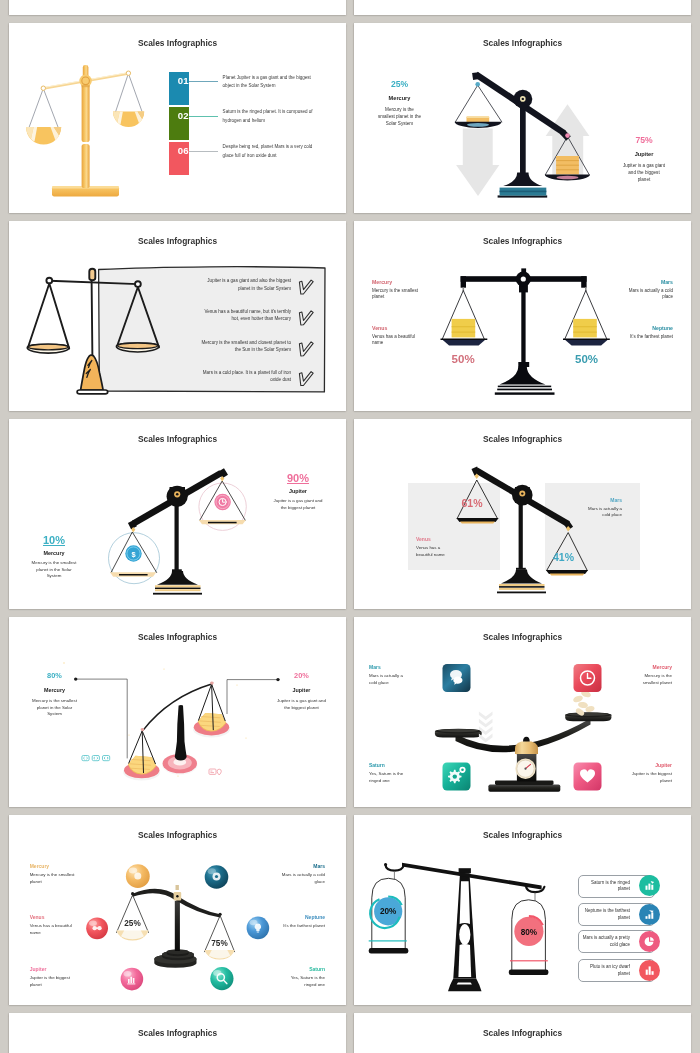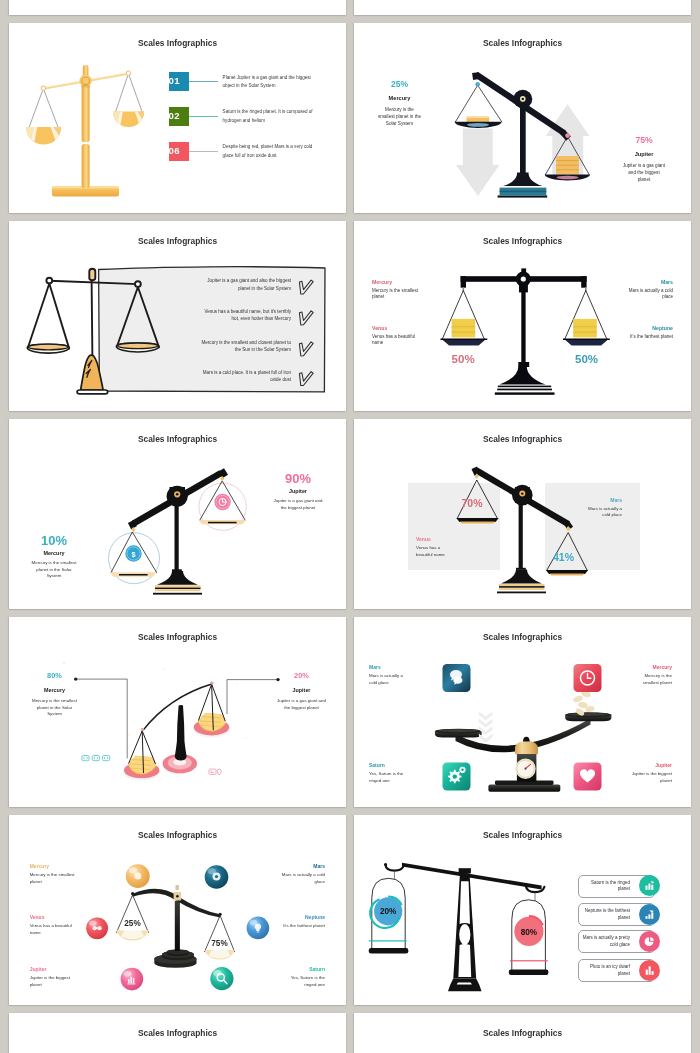--- a/index.html
+++ b/index.html
@@ -10,22 +10,22 @@
   .slide{position:absolute;width:337px;height:190px;background:#fff;overflow:hidden;
          box-shadow:0 1.3px 1.6px rgba(90,85,78,.45), -0.6px 0 1px rgba(120,115,108,.25);}
   .title{position:absolute;left:0;width:337px;text-align:center;top:14.8px;
          font-weight:bold;font-size:8.4px;color:#333;}
   svg{display:block;}
   .tx{position:absolute;}
 
   
   .s1list{position:absolute;left:159.6px;top:49.2px;width:170px;}
   .s1row{position:relative;height:34.8px;}
-  .s1num{position:absolute;left:0;top:0;width:20.3px;height:19px;color:#fff;
-         font-size:9.6px;font-weight:bold;line-height:18.3px;text-align:left;letter-spacing:.2px;}
+  .s1num{position:absolute;left:0;top:0;width:20.3px;height:33px;color:#fff;
+         font-size:9.6px;font-weight:bold;line-height:18.3px;text-align:right;letter-spacing:.2px;}
   .s1row:nth-child(1) .s1num{background:#1b8ab0;}
   .s1row:nth-child(2) .s1num{background:#4d7c0f;}
   .s1row:nth-child(3) .s1num{background:#f2575f;}
   .s1row:nth-child(4) .s1num{background:#ee5a80;}
   .s1line{position:absolute;left:20.3px;top:8.8px;width:29px;height:.9px;background:#b7bcc0;}
   .s1row:nth-child(1) .s1line{background:#6fa7bb;}
   .s1row:nth-child(2) .s1line{background:#5ec1ae;}
   .s1txt{position:absolute;left:54px;top:1.5px;width:99px;font-size:4.55px;color:#3a3a3a;line-height:8.4px;}
 
   
@@ -63,21 +63,21 @@
   .s6blk{position:absolute;width:40px;}
   .s6name{font-size:5px;font-weight:bold;line-height:7px;}
   .s6nl{color:#e0798b;}
   .s6nr{color:#52a7c4;}
   .s6txt{font-size:4.4px;color:#333;line-height:6.6px;margin-top:2px;}
 
   
   .s5side{position:absolute;width:50px;text-align:center;}
   .s5left{left:20px;top:117px;}
   .s5right{left:264px;top:55px;}
-  .s5pct{font-size:13px;font-weight:bold;color:#3cb0c4;line-height:9px;}
+  .s5pct{font-size:11px;font-weight:bold;color:#3cb0c4;line-height:9px;text-decoration:underline;}
   .s5pctr{color:#ef6f9b;}
   .s5name{font-size:5.4px;font-weight:bold;color:#222;line-height:8px;margin-top:4px;}
   .s5txt{font-size:4.4px;color:#333;line-height:6.6px;margin-top:3px;}
 
   
   .s4pct{position:absolute;font-size:11.5px;font-weight:bold;line-height:12px;top:131.5px;}
   .s4pctl{left:97.6px;color:#d2707c;}
   .s4pctr{left:221px;color:#3a9db0;}
   .s4blk{position:absolute;width:54px;}
   .s4name{font-size:5.2px;font-weight:bold;line-height:8px;}
@@ -568,21 +568,21 @@
       <path d="M122.8 61 L103.1 99.6 M122.8 61 L143.5 99.6" stroke="#111" stroke-width=".85" fill="none"></path>
       <path d="M102.3 99.1 h42.4 l-3.2 4 h-36 Z" fill="#0e0e0e"></path>
       <path d="M106 102.6 h35 l-1.8 2 h-31.4 Z" fill="#e8b35c"></path>
       <path d="M120.5 57 l2.2 -2.6 l2.2 2.6 l-2.2 2.9 Z" fill="#f0c46e"></path>
 
       <path d="M214.2 113.6 L192.6 151.6 M214.2 113.6 L233.3 151.6" stroke="#111" stroke-width=".85" fill="none"></path>
       <path d="M191.8 151.1 h42.4 l-3.2 4 h-36 Z" fill="#0e0e0e"></path>
       <path d="M195.5 154.6 h35 l-1.8 2 h-31.4 Z" fill="#e8b35c"></path>
       <path d="M212 109.6 l2.2 -2.6 l2.2 2.6 l-2.2 2.9 Z" fill="#f0c46e"></path>
     </svg>
-    <div class="s6pct s6pctl">70%</div>
+    <div class="s6pct s6pctl">61%</div>
     <div class="s6pct s6pctr">41%</div>
     <div class="s6blk" style="left:62px;top:117px;text-align:left;">
       <div class="s6name s6nl">Venus</div>
       <div class="s6txt">Venus has a beautiful name</div>
     </div>
     <div class="s6blk" style="left:228px;top:77.5px;text-align:right;">
       <div class="s6name s6nr">Mars</div>
       <div class="s6txt">Mars is actually a cold place</div>
     </div>
   </div>

